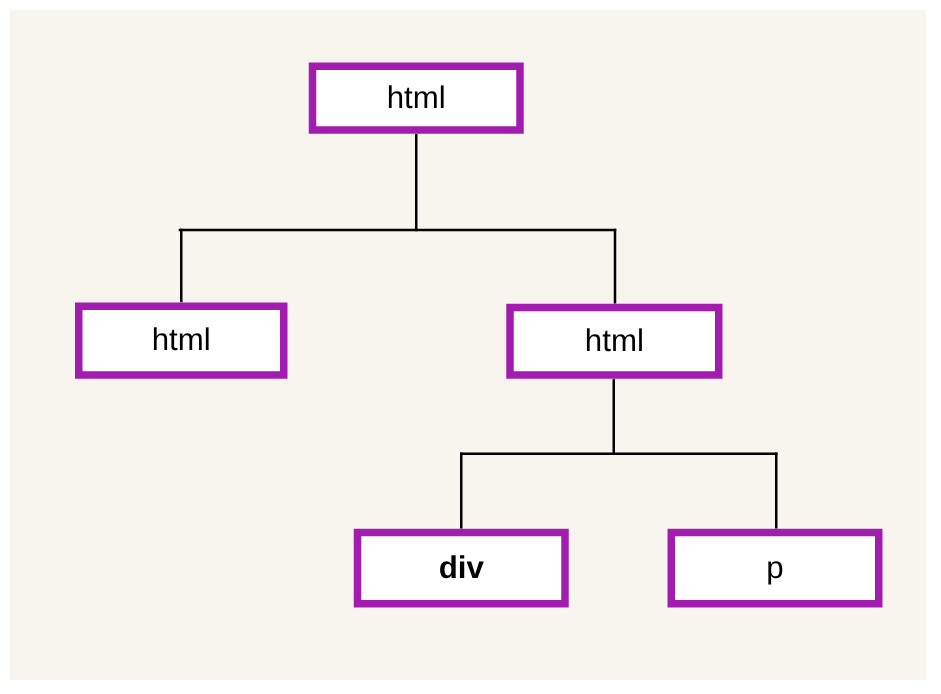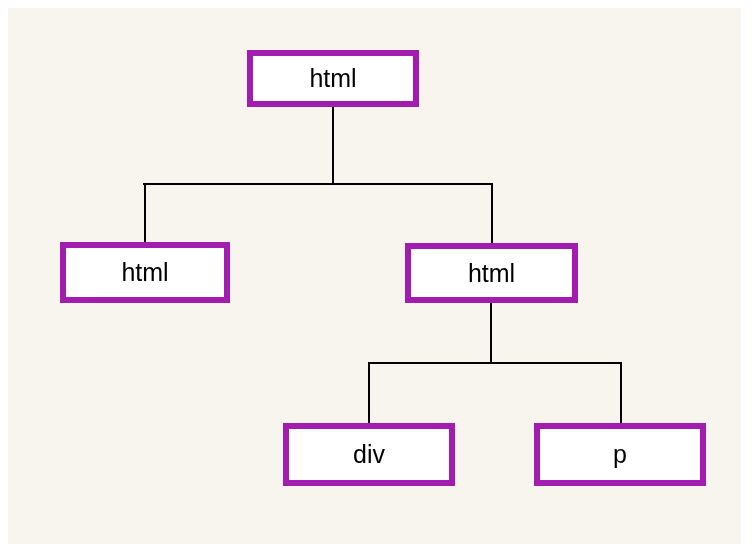--- a/index.html
+++ b/index.html
@@ -36,21 +36,21 @@
     line-height: 1;
   }
   .line {
     position: absolute;
     background: #000000;
   }
   
   .node-html { left: 239px; top: 42px;  width: 172px; height: 57px; }
   .node-head { left: 52px;  top: 234px; width: 170px; height: 61px; }
   .node-body { left: 397px; top: 235px; width: 173px; height: 60px; }
-  .node-div  { left: 275px; top: 415px; width: 172px; height: 63px; }
+  .node-div  { left: 275px; top: 415px; width: 172px; height: 63px; font-weight: bold; }
   .node-p    { left: 526px; top: 415px; width: 172px; height: 63px; }
   
   .v-html       { left: 324px; top: 99px;  width: 2px;   height: 78px; }
   .h-level1     { left: 135px; top: 175px; width: 350px; height: 2px;  }
   .v-to-head    { left: 136px; top: 175px; width: 2px;   height: 59px; }
   .v-to-body    { left: 483px; top: 175px; width: 2px;   height: 60px; }
   .v-body       { left: 482px; top: 295px; width: 2px;   height: 61px; }
   .h-level2     { left: 360px; top: 354px; width: 254px; height: 2px;  }
   .v-to-div     { left: 360px; top: 354px; width: 2px;   height: 61px; }
   .v-to-p       { left: 612px; top: 354px; width: 2px;   height: 61px; }

